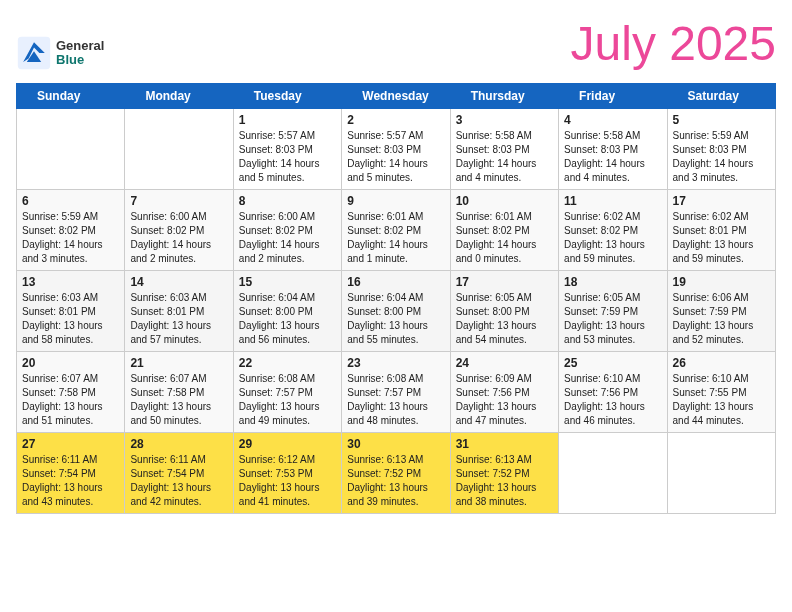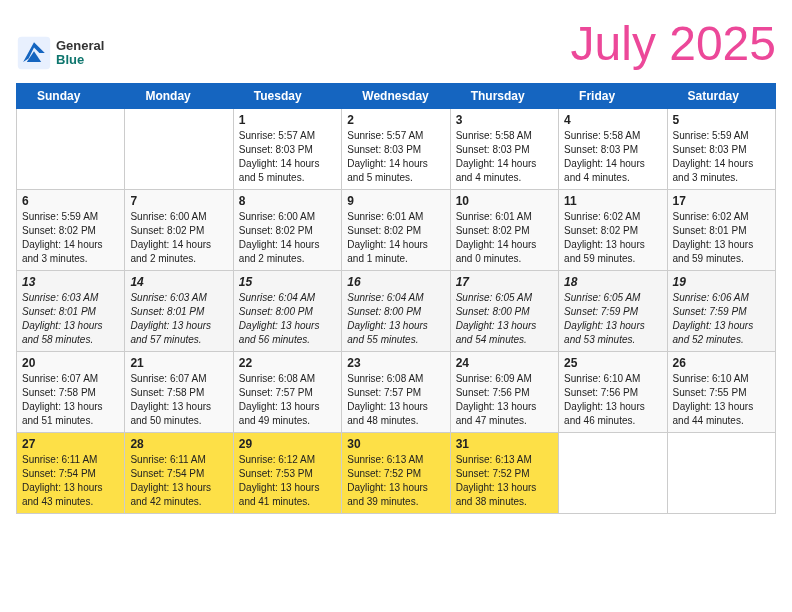--- a/index.html
+++ b/index.html
@@ -81,21 +81,21 @@
     }
     .day-info {
       font-size: 10px;
       line-height: 1.4;
       color: #222;
     }
     .empty-cell {
       background: #fff !important;
     }
     tr:nth-child(2) td { background: #fff; }
-    tr:nth-child(3) td { background: #f5f5f5; font-style: italic; }
+    tr:nth-child(3) td { background: #f5f5f5; }
     tr:nth-child(4) td { background: #fff; }
     tr:nth-child(5) td { background: #fde047; }
     tr:nth-child(6) td { background: #fff; }
     tr:nth-child(7) td { background: #f5f5f5; }
     .empty-cell { background: #fff !important; }
   </style>
 </head>
 <body>
 
 <div class="header">

